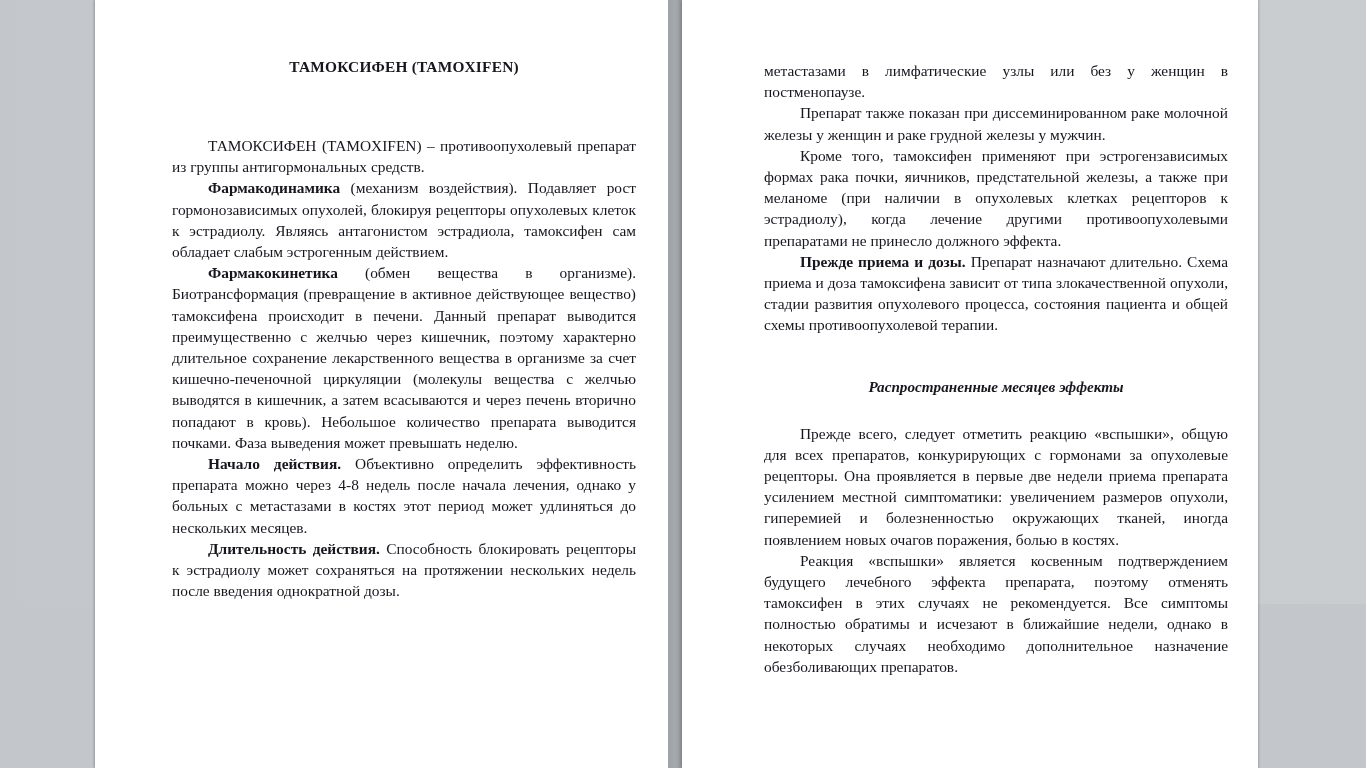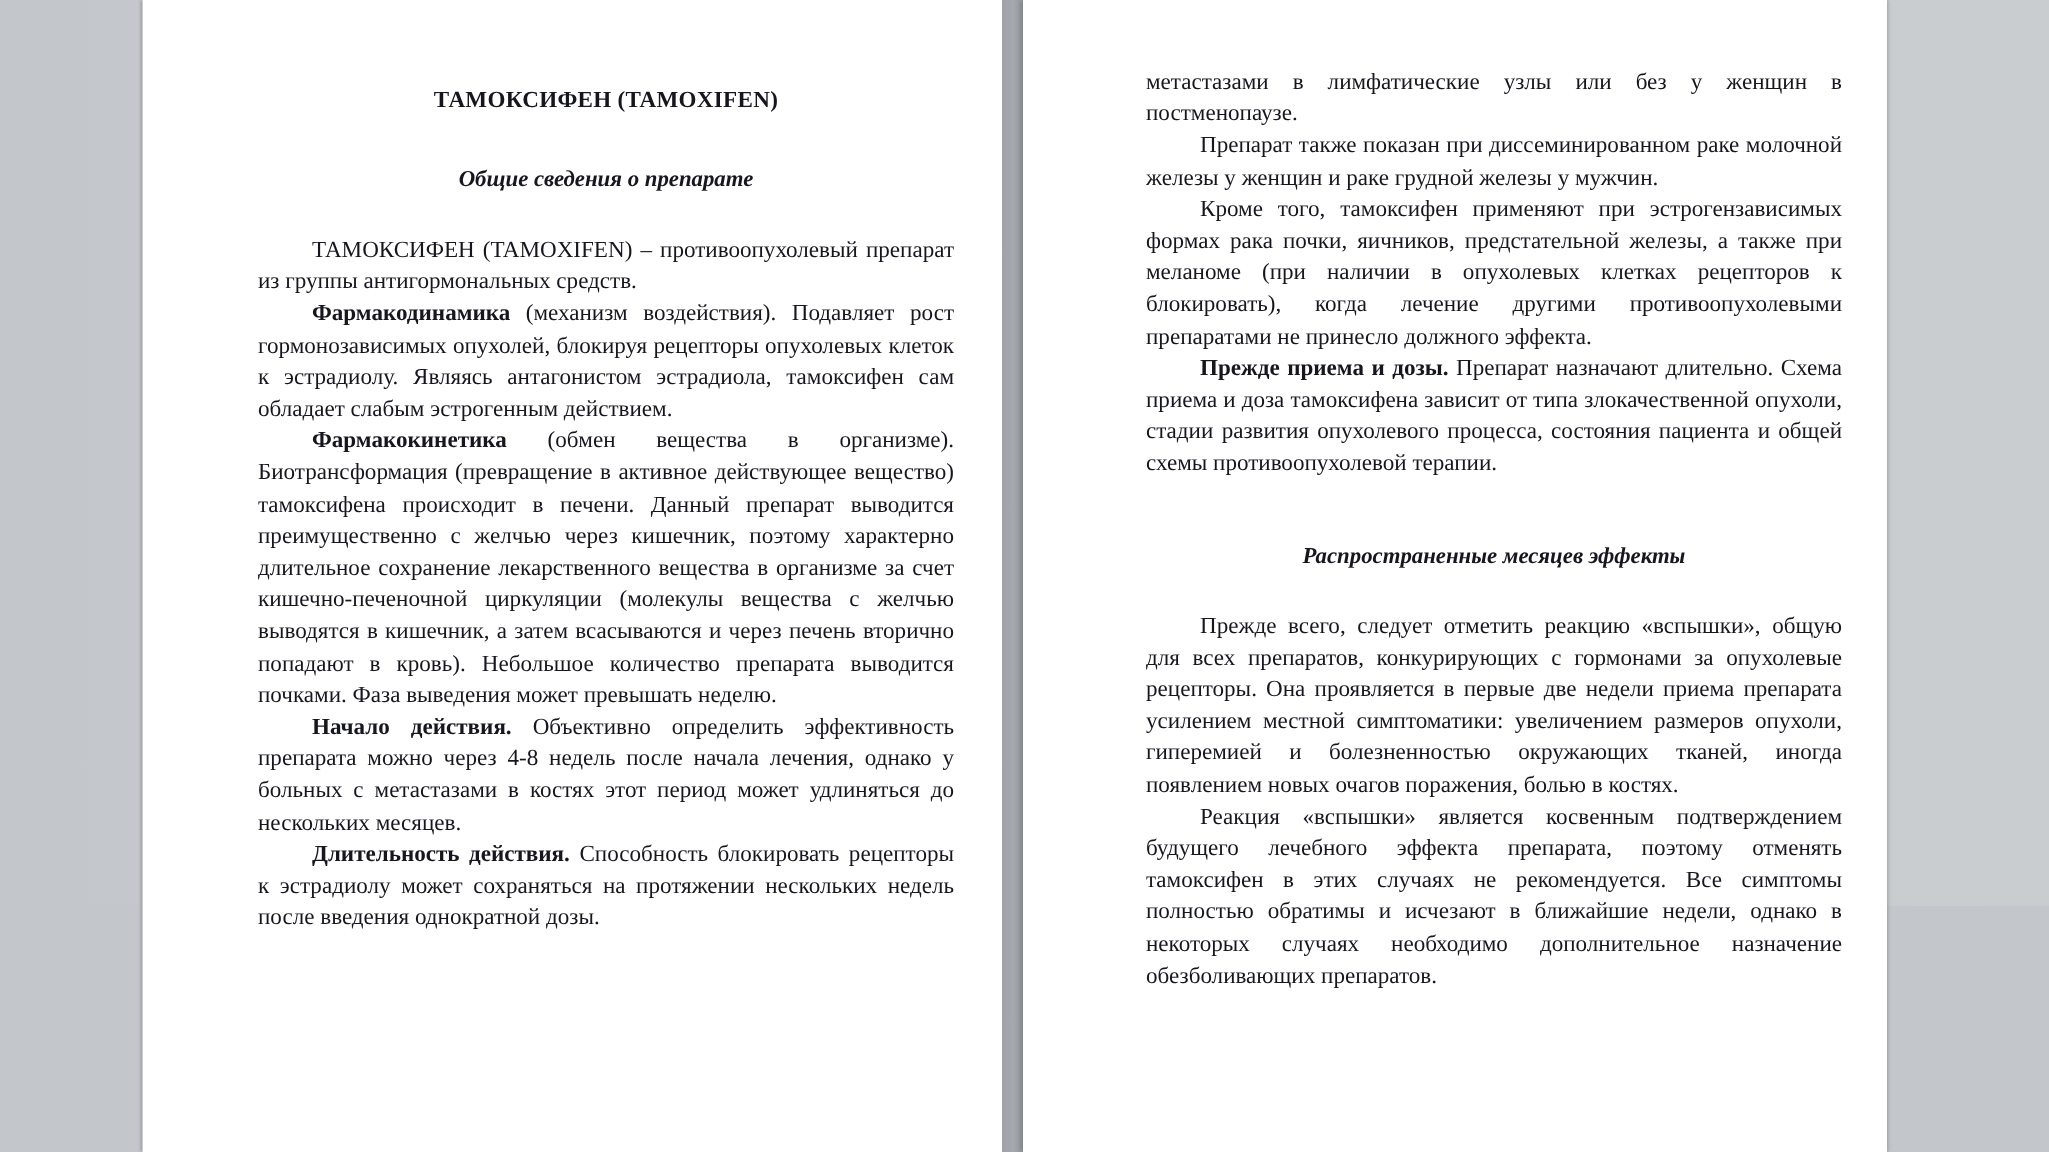--- a/index.html
+++ b/index.html
@@ -66,21 +66,21 @@
     hyphens: none;
   }
 
   .content-left {
     padding: 56px 0 0 0;
     margin: 0 22px 0 77px;
     width: 464px;
   }
 
   .content-right {
-    padding: 44px 0 0 0;
+    padding: 60px 0 0 0;
     margin: 0 30px 0 82px;
     width: 464px;
   }
 
   h1.doc-title {
     font-size: 15.4px;
     font-weight: bold;
     text-align: center;
     margin: 0 0 0 0;
     line-height: 21px;
@@ -117,21 +117,20 @@
 
 <div id="viewer">
 
   <div class="page page-left">
     <div class="content content-left">
 
       <h1 class="doc-title">ТАМОКСИФЕН (TAMOXIFEN)</h1>
 
       <div class="spacer-lg"></div>
 
-      <h2 class="section-heading">Общие сведения о препарате</h2>
 
       <div class="spacer-md"></div>
 
       <p class="para"><span>ТАМОКСИФЕН (TAMOXIFEN) – противоопухолевый препарат из группы антигормональных средств.</span></p>
 
       <p class="para"><span class="lead">Фармакодинамика</span><span> (механизм воздействия). Подавляет рост гормонозависимых опухолей, блокируя рецепторы опухолевых клеток к эстрадиолу. Являясь антагонистом эстрадиола, тамоксифен сам обладает слабым эстрогенным действием.</span></p>
 
       <p class="para"><span class="lead">Фармакокинетика</span><span> (обмен вещества в организме). Биотрансформация (превращение в активное действующее вещество) тамоксифена происходит в печени. Данный препарат выводится преимущественно с желчью через кишечник, поэтому характерно длительное сохранение лекарственного вещества в организме за счет кишечно-печеночной циркуляции (молекулы вещества с желчью выводятся в кишечник, а затем всасываются и через печень вторично попадают в кровь). Небольшое количество препарата выводится почками. Фаза выведения может превышать неделю.</span></p>
 
       <p class="para"><span class="lead">Начало действия.</span><span> Объективно определить эффективность препарата можно через 4-8 недель после начала лечения, однако у больных с метастазами в костях этот период может удлиняться до нескольких месяцев.</span></p>
@@ -144,21 +143,21 @@
 
   <div class="gutter"></div>
 
   <div class="page page-right">
     <div class="content content-right">
 
       <p class="para no-indent"><span>метастазами в лимфатические узлы или без у женщин в постменопаузе.</span></p>
 
       <p class="para"><span>Препарат также показан при диссеминированном раке молочной железы у женщин и раке грудной железы у мужчин.</span></p>
 
-      <p class="para"><span>Кроме того, тамоксифен применяют при эстрогензависимых формах рака почки, яичников, предстательной железы, а также при меланоме (при наличии в опухолевых клетках рецепторов к блокировать), когда лечение другими противоопухолевыми препаратами не принесло должного эффекта.</span></p>
+      <p class="para"><span>Кроме того, тамоксифен применяют при эстрогензависимых формах рака почки, яичников, предстательной железы, а также при меланоме (при наличии в опухолевых клетках рецепторов к эстрадиолу), когда лечение другими противоопухолевыми препаратами не принесло должного эффекта.</span></p>
 
       <p class="para"><span class="lead">Прежде приема и дозы.</span><span> Препарат назначают длительно. Схема приема и доза тамоксифена  зависит от типа злокачественной опухоли, стадии развития опухолевого процесса, состояния пациента и общей схемы противоопухолевой терапии.</span></p>
 
       <div class="spacer-xl"></div>
 
       <h2 class="section-heading">Распространенные месяцев эффекты</h2>
 
       <div class="spacer-md"></div>
 
       <p class="para"><span>Прежде всего, следует отметить реакцию «вспышки», общую для всех препаратов, конкурирующих с гормонами за опухолевые рецепторы. Она проявляется в первые две недели приема препарата усилением местной симптоматики: увеличением размеров опухоли, гиперемией и болезненностью окружающих тканей, иногда появлением новых очагов поражения, болью в костях.</span></p>

